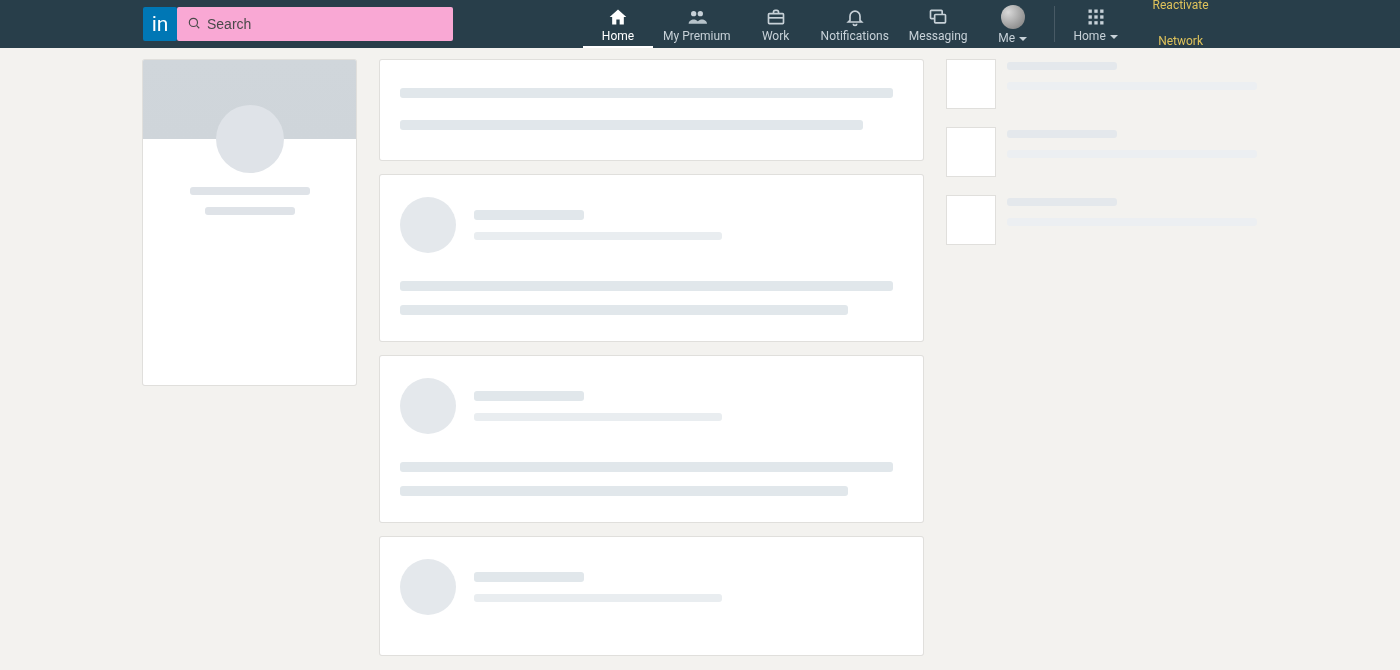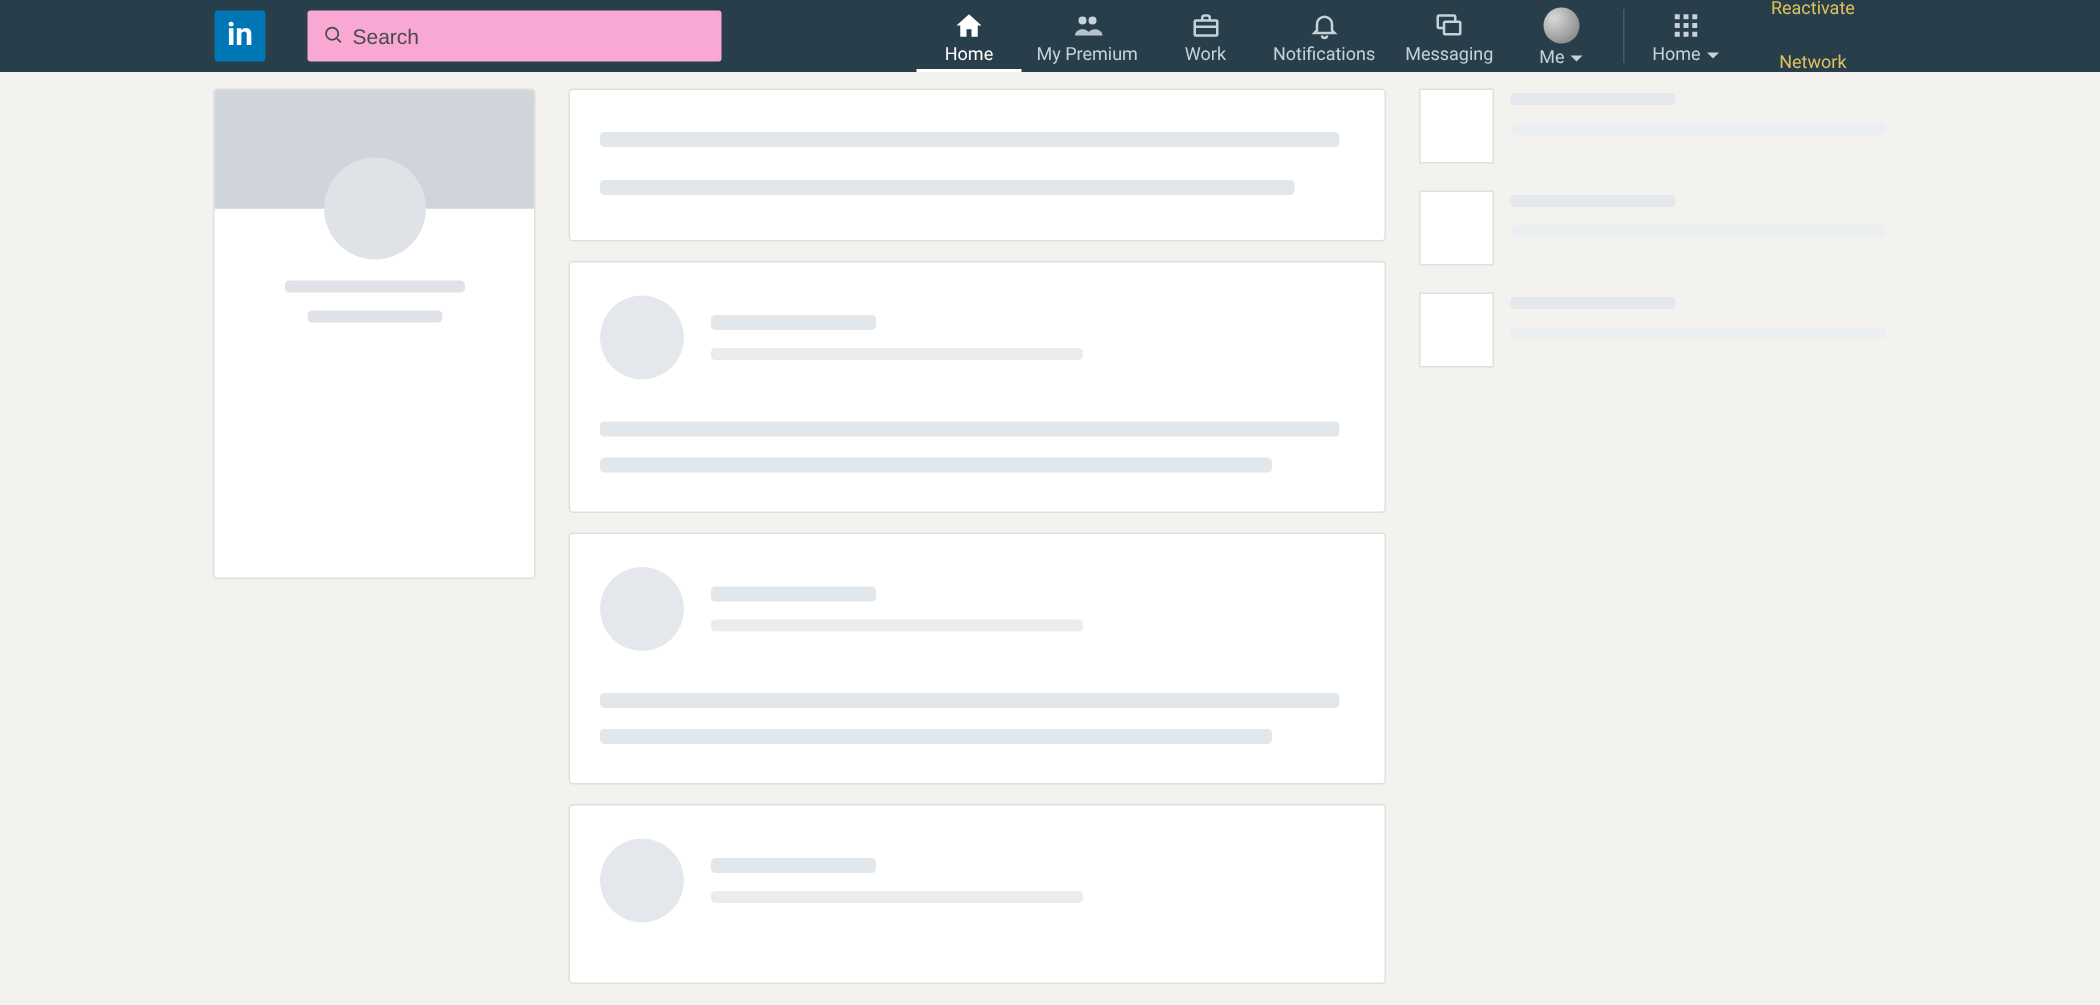--- a/index.html
+++ b/index.html
@@ -16,22 +16,22 @@
   background: #283e4a;
   height: 48px;
   display: flex;
   align-items: center;
   padding: 0 143px 0 143px;
 }
 .logo {
   width: 34px; height: 34px;
   background: #0077b5;
   display: flex; align-items: center; justify-content: center;
-  color: #fff; font-weight: 700; font-size: 21px;
-  margin-right: 28px;
+  color: #fff; font-weight: 400; font-size: 21px;
+  margin-right: 0;
   border-radius: 2px;
 }
 .search-wrap {
   position: relative;
   display: flex; align-items: center;
 }
 .search-icon {
   position: absolute; left: 10px;
   color: #4a4a4a;
   pointer-events: none;

